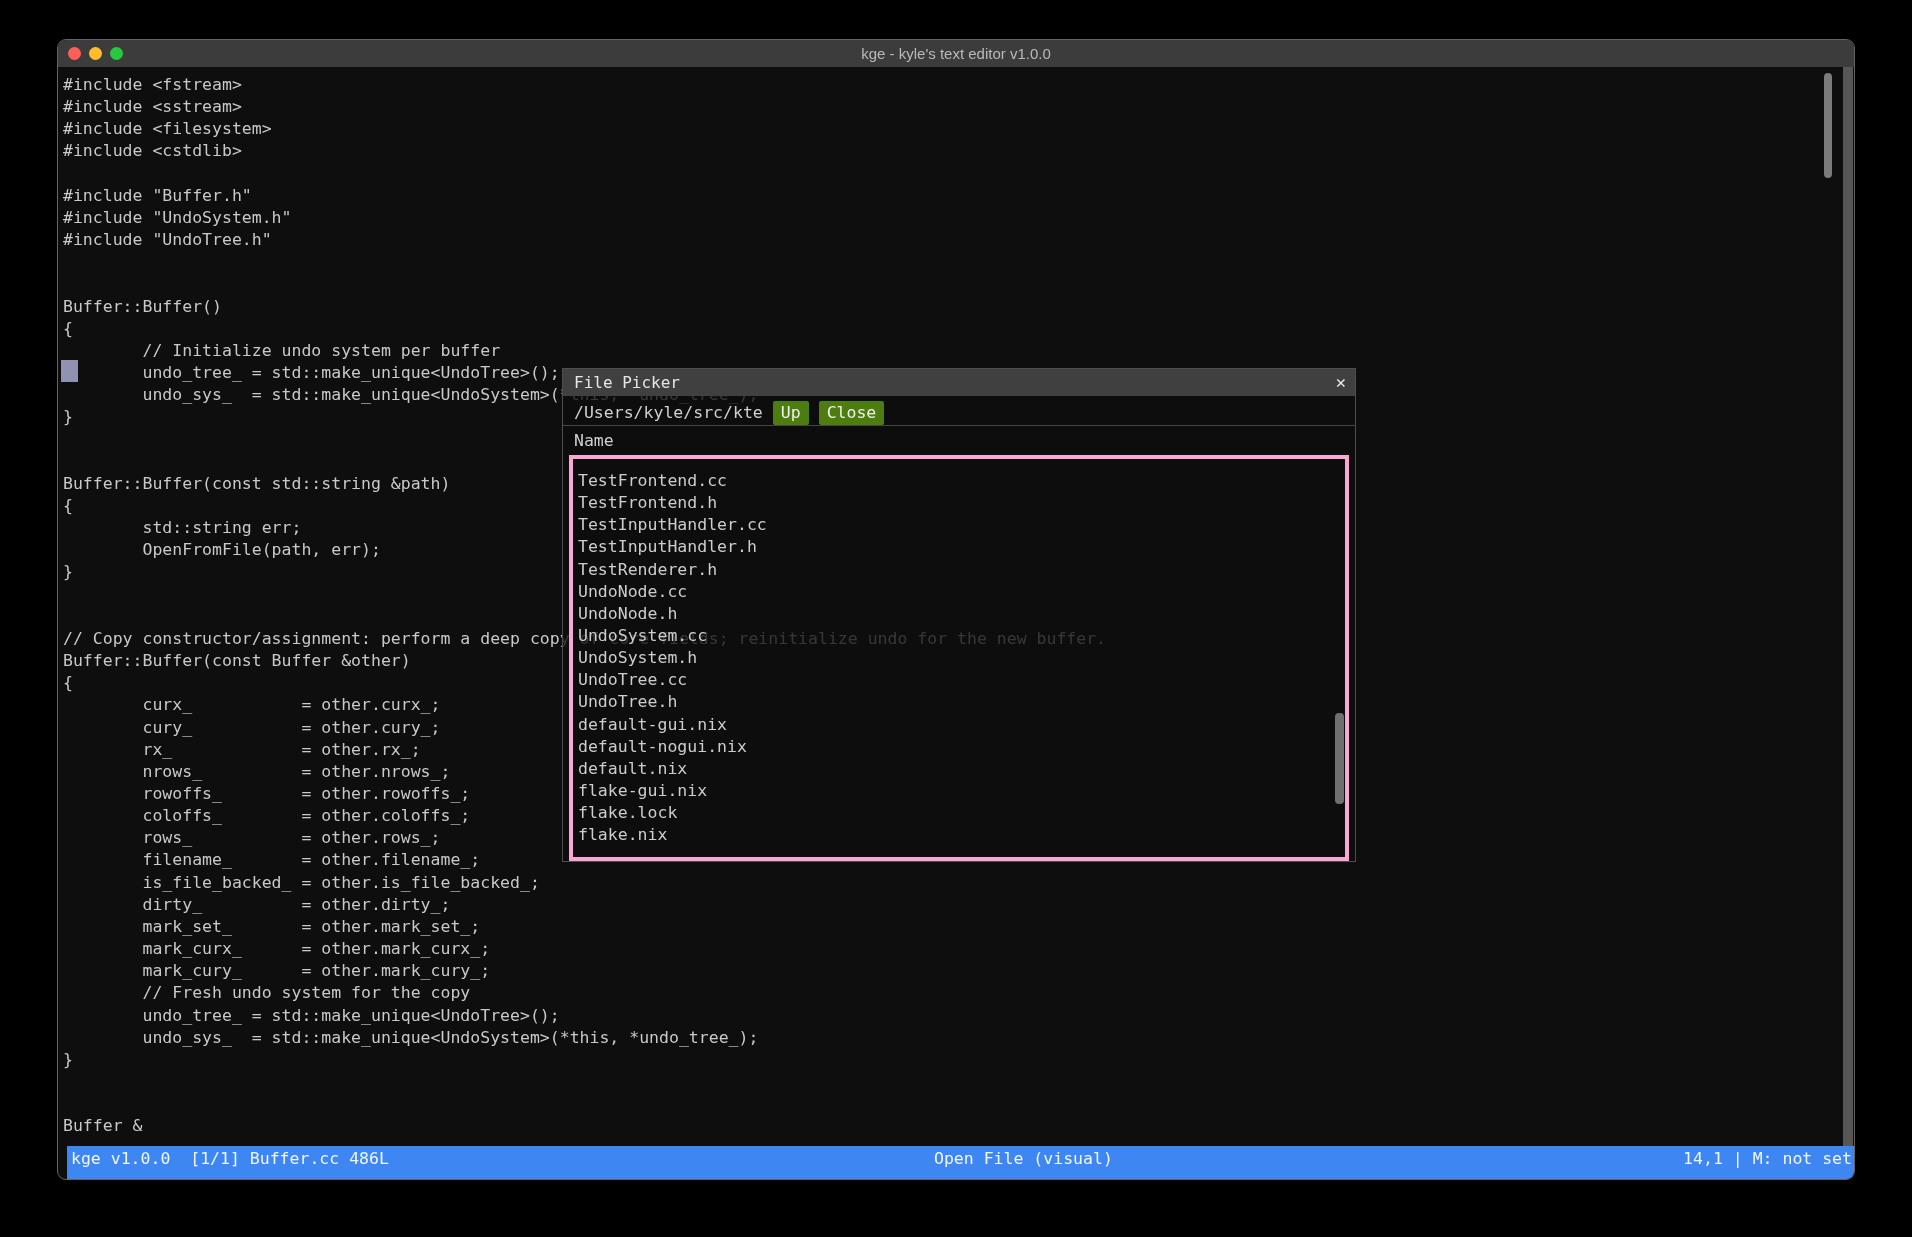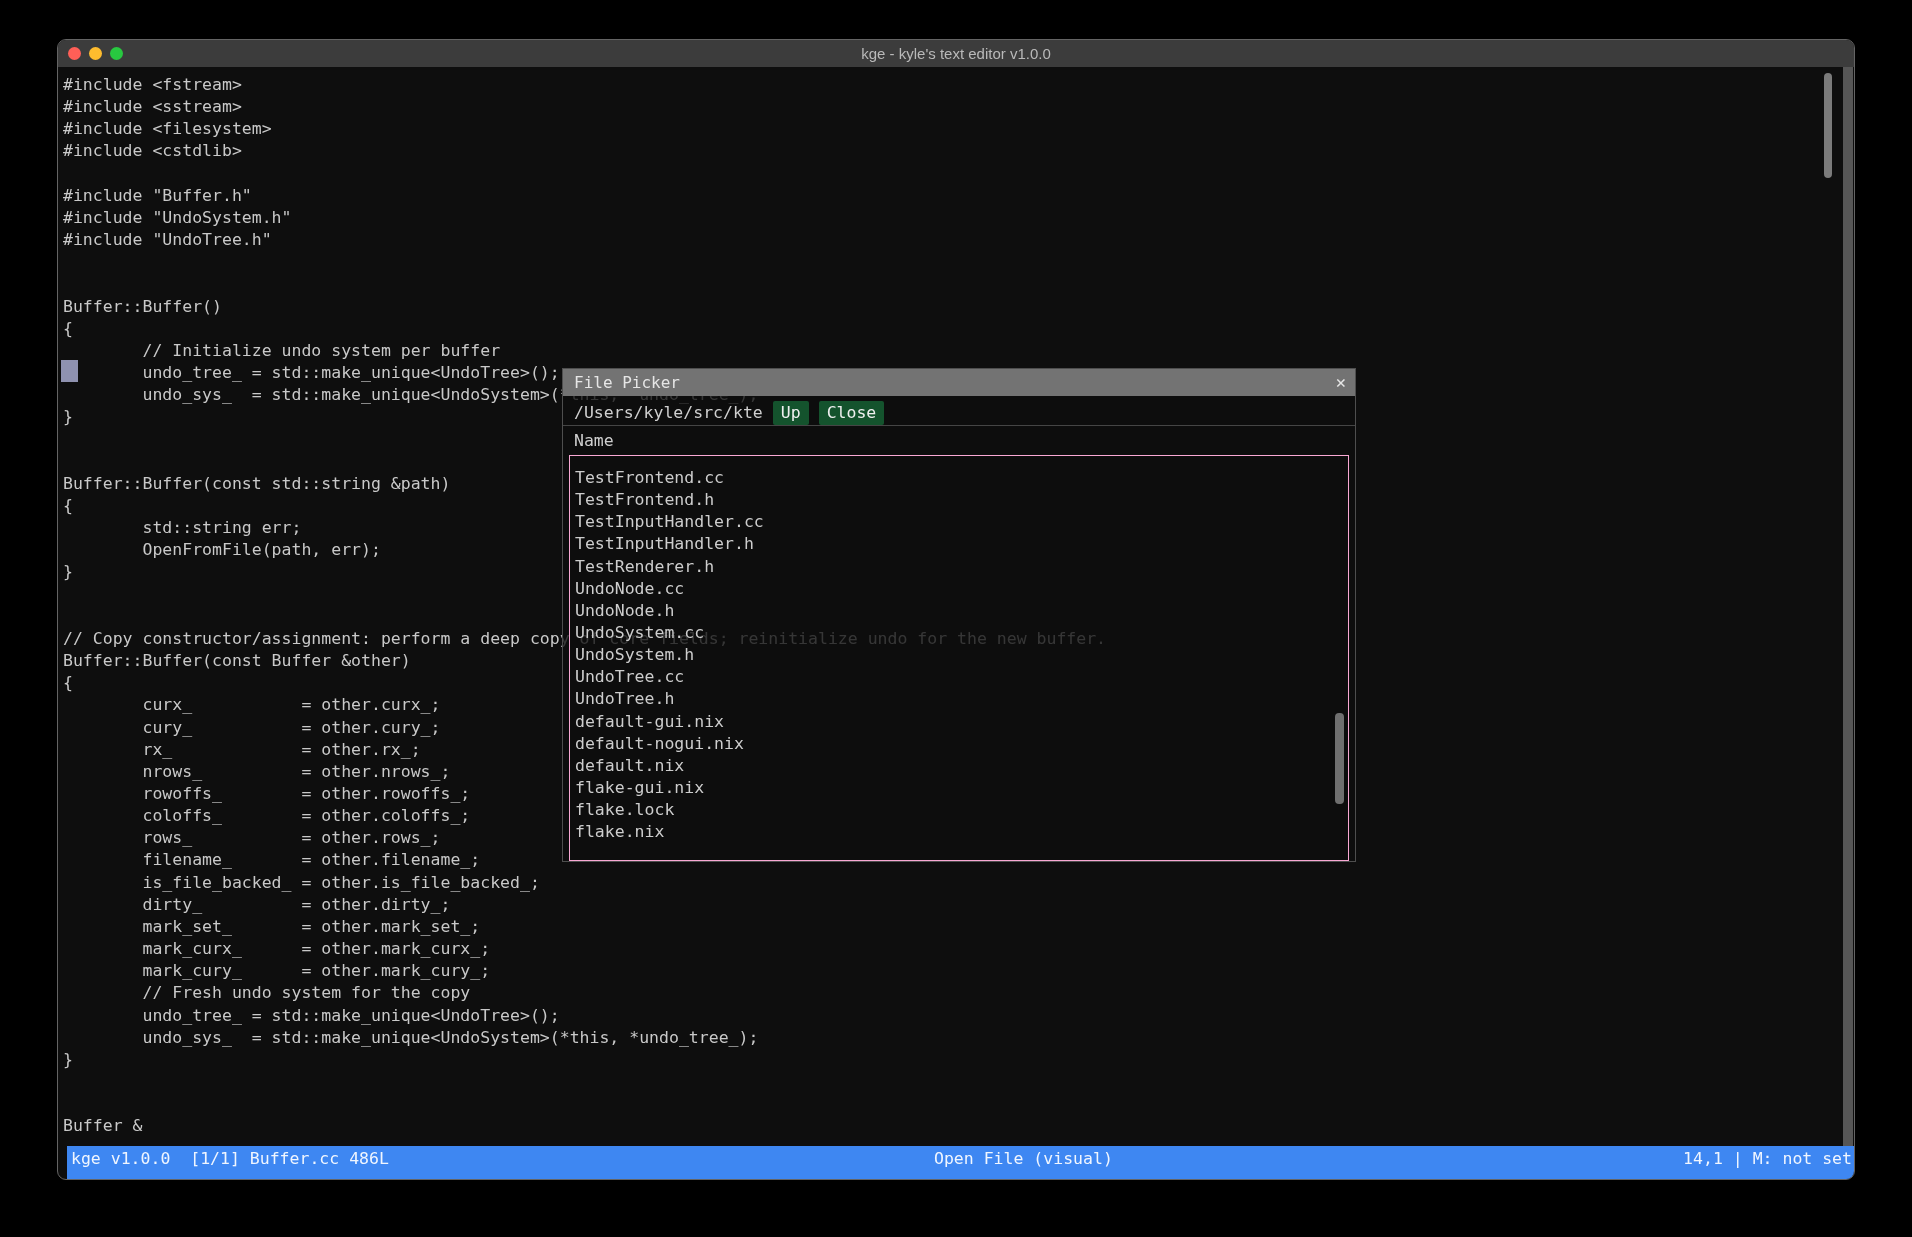--- a/index.html
+++ b/index.html
@@ -40,37 +40,37 @@
     background:#3e87f2;color:#f0f6ff;font-size:16.5px;line-height:25px;
     z-index:4;white-space:pre;padding-left:20px;}
   .status-left{position:absolute;left:4px;top:0;}
   .status-center{position:absolute;left:867px;top:0;}
   .status-right{position:absolute;right:5px;top:0;}
 
   
   .dialog{position:absolute;left:562px;top:368px;width:794px;height:494px;
     box-sizing:border-box;border:1px solid #4e4e4e;z-index:10;}
   .dialog-titlebar{position:absolute;left:0;top:0;right:0;height:27px;
-    background:#737373;color:#e6e6e6;font-size:16px;line-height:27px;}
+    background:#404040;color:#e6e6e6;font-size:16px;line-height:27px;}
   .dialog-title{padding-left:11px;}
   .dialog-close{position:absolute;right:9px;top:0;color:#e6e6e6;font-size:17px;
     line-height:27px;cursor:default;}
   .dialog-body{position:absolute;left:0;top:27px;right:0;bottom:0;
     background:rgba(13,13,13,0.78);}
 
   .path-row{position:absolute;left:11px;top:4px;height:26px;line-height:26px;
     color:#d0d0d0;font-size:16.5px;white-space:pre;}
-  .pbtn{display:inline-block;background:#14532d;color:#f0f0f0;border-radius:2px;
+  .pbtn{display:inline-block;background:#4d7c0f;color:#f0f0f0;border-radius:2px;
     padding:0 8px;margin-left:10px;height:24px;line-height:24px;font-size:16.5px;}
   .path-sep{position:absolute;left:0;right:0;top:29px;height:1px;background:#454545;}
   .name-header{position:absolute;left:11px;top:34px;height:22px;line-height:22px;
     color:#cfcfcf;font-size:16.5px;text-align:center;}
 
   .file-list{position:absolute;left:6px;top:59px;width:780px;height:406px;
-    box-sizing:border-box;border:1px solid #f9a8d4;overflow:hidden;
+    box-sizing:border-box;border:4px solid #f9a8d4;overflow:hidden;
     padding-top:11px;padding-left:5px;}
   .file-row{height:22.15px;line-height:22.15px;font-size:16.5px;color:#cdcdcd;
     white-space:pre;}
   .list-scroll-thumb{position:absolute;left:772px;top:317px;width:9px;height:91px;
     border-radius:4px;background:#6f6f6f;}
 </style>
 </head>
 <body>
 
 <div class="app-window">

